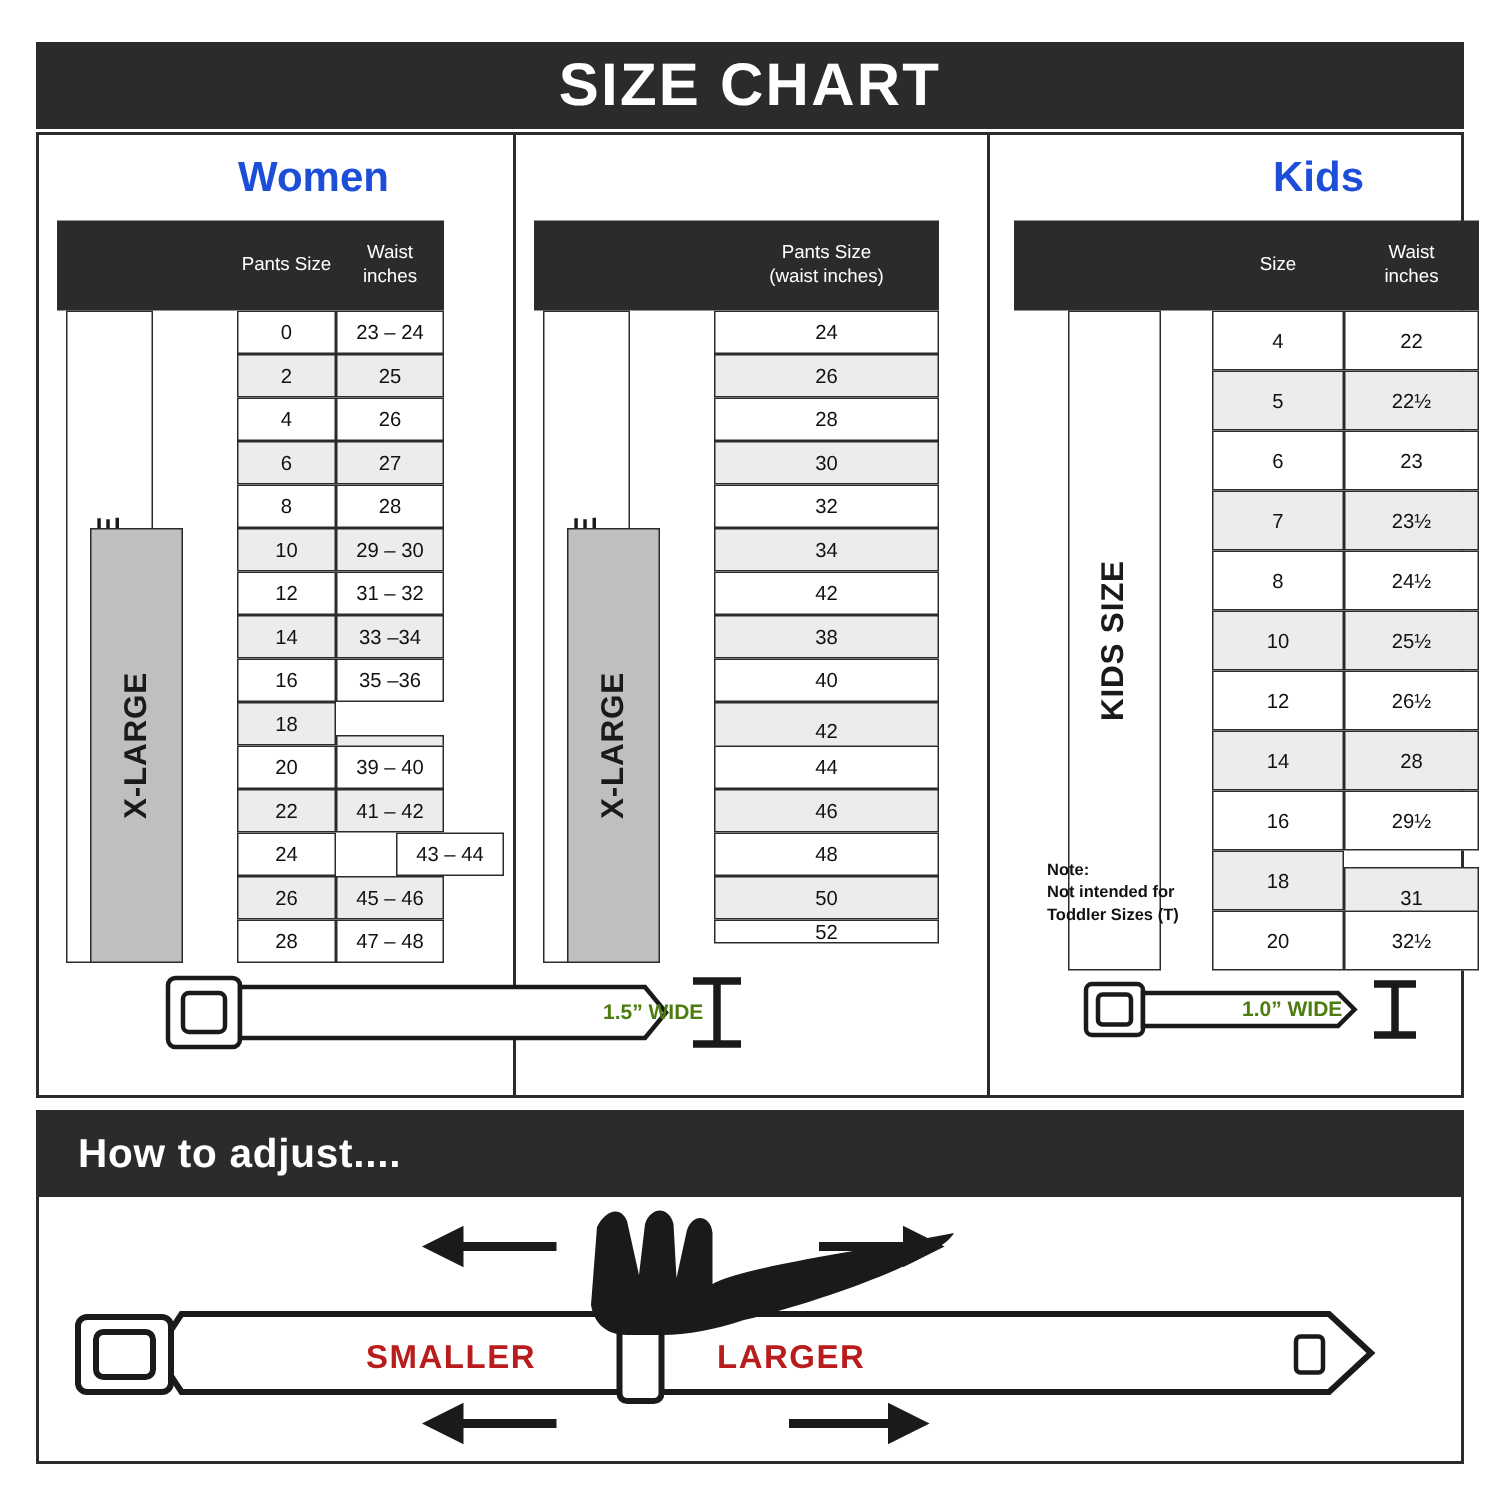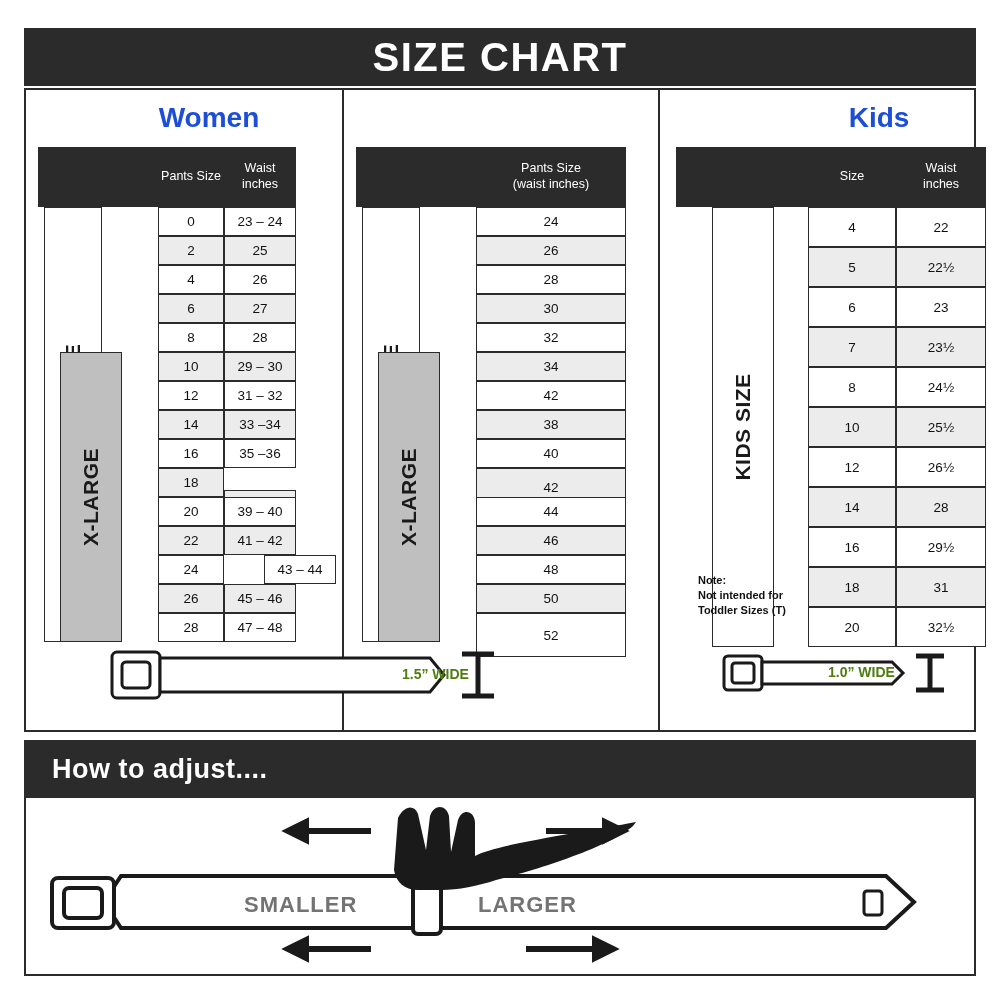--- a/index.html
+++ b/index.html
@@ -155,21 +155,21 @@
     height: 178px;
     border: 2px solid #2b2b2b;
     border-top: none;
     box-sizing: border-box;
     background: #ffffff;
   }
   .word {
     position: absolute;
     font-size: 22px;
     font-weight: bold;
-    color: #737373;
+    color: #b91c1c;
     letter-spacing: 1px;
   }
 </style>
 </head>
 <body>
 
 <div id="page">
 
   <div class="title-bar">
     <div class="title">SIZE CHART</div>
@@ -240,21 +240,21 @@
         <div class="cell" style="left:450px;top:233px;width:150px;height:29px;">32</div>
         <div class="cell alt" style="left:450px;top:262px;width:150px;height:29px;">34</div>
         <div class="cell" style="left:450px;top:291px;width:150px;height:29px;">42</div>
         <div class="cell alt" style="left:450px;top:320px;width:150px;height:29px;">38</div>
         <div class="cell" style="left:450px;top:349px;width:150px;height:29px;">40</div>
         <div class="cell alt" style="left:450px;top:378px;width:150px;height:39px;">42</div>
         <div class="cell" style="left:450px;top:407px;width:150px;height:29px;">44</div>
         <div class="cell alt" style="left:450px;top:436px;width:150px;height:29px;">46</div>
         <div class="cell" style="left:450px;top:465px;width:150px;height:29px;">48</div>
         <div class="cell alt" style="left:450px;top:494px;width:150px;height:29px;">50</div>
-        <div class="cell" style="left:450px;top:523px;width:150px;height:44px;">52</div>
+        <div class="cell" style="left:450px;top:523px;width:150px;height:16px;">52</div>
       </div>
 
     <div class="tblock" id="kids-table">
         <div class="cat-band" style="left:686px;top:117px;width:62px;height:440px;">
           <span class="cat-label">KIDS SIZE</span>
         </div>
         <div class="hdr" style="left:650px;top:57px;width:310px;height:60px;"></div>
         <div class="hdr" style="left:782px;top:57px;width:88px;height:60px;background:transparent;">Size</div>
         <div class="hdr" style="left:870px;top:57px;width:90px;height:60px;background:transparent;">Waist<br>inches</div>
         <div class="cell" style="left:782px;top:117px;width:88px;height:40px;">4</div>
@@ -269,21 +269,21 @@
         <div class="cell" style="left:870px;top:277px;width:90px;height:40px;">24½</div>
         <div class="cell alt" style="left:782px;top:317px;width:88px;height:40px;">10</div>
         <div class="cell alt" style="left:870px;top:317px;width:90px;height:40px;">25½</div>
         <div class="cell" style="left:782px;top:357px;width:88px;height:40px;">12</div>
         <div class="cell" style="left:870px;top:357px;width:90px;height:40px;">26½</div>
         <div class="cell alt" style="left:782px;top:397px;width:88px;height:40px;">14</div>
         <div class="cell alt" style="left:870px;top:397px;width:90px;height:40px;">28</div>
         <div class="cell" style="left:782px;top:437px;width:88px;height:40px;">16</div>
         <div class="cell" style="left:870px;top:437px;width:90px;height:40px;">29½</div>
         <div class="cell alt" style="left:782px;top:477px;width:88px;height:40px;">18</div>
-        <div class="cell alt" style="left:870px;top:477px;width:90px;height:40px;">31</div>
+        <div class="cell alt" style="left:870px;top:488px;width:90px;height:40px;">31</div>
         <div class="cell" style="left:782px;top:517px;width:88px;height:40px;">20</div>
         <div class="cell" style="left:870px;top:517px;width:90px;height:40px;">32½</div>
         <div class="note" style="left:672px;top:483px;width:130px;">Note:<br>Not intended for<br>Toddler Sizes (T)</div>
       </div>
 
     <div class="belt-wrap" style="left:74px;top:550px;width:440px;height:70px;">
       <svg width="440" height="70" viewBox="0 0 440 70">
         <rect x="12" y="12" width="48" height="46" rx="5" fill="#ffffff" stroke="#1a1a1a" stroke-width="3"></rect>
         <rect x="22" y="22" width="28" height="26" rx="4" fill="#ffffff" stroke="#1a1a1a" stroke-width="3"></rect>
         <path d="M60 18 L330 18 L344 35 L330 52 L60 52 Z" fill="#ffffff" stroke="#1a1a1a" stroke-width="3"></path>

